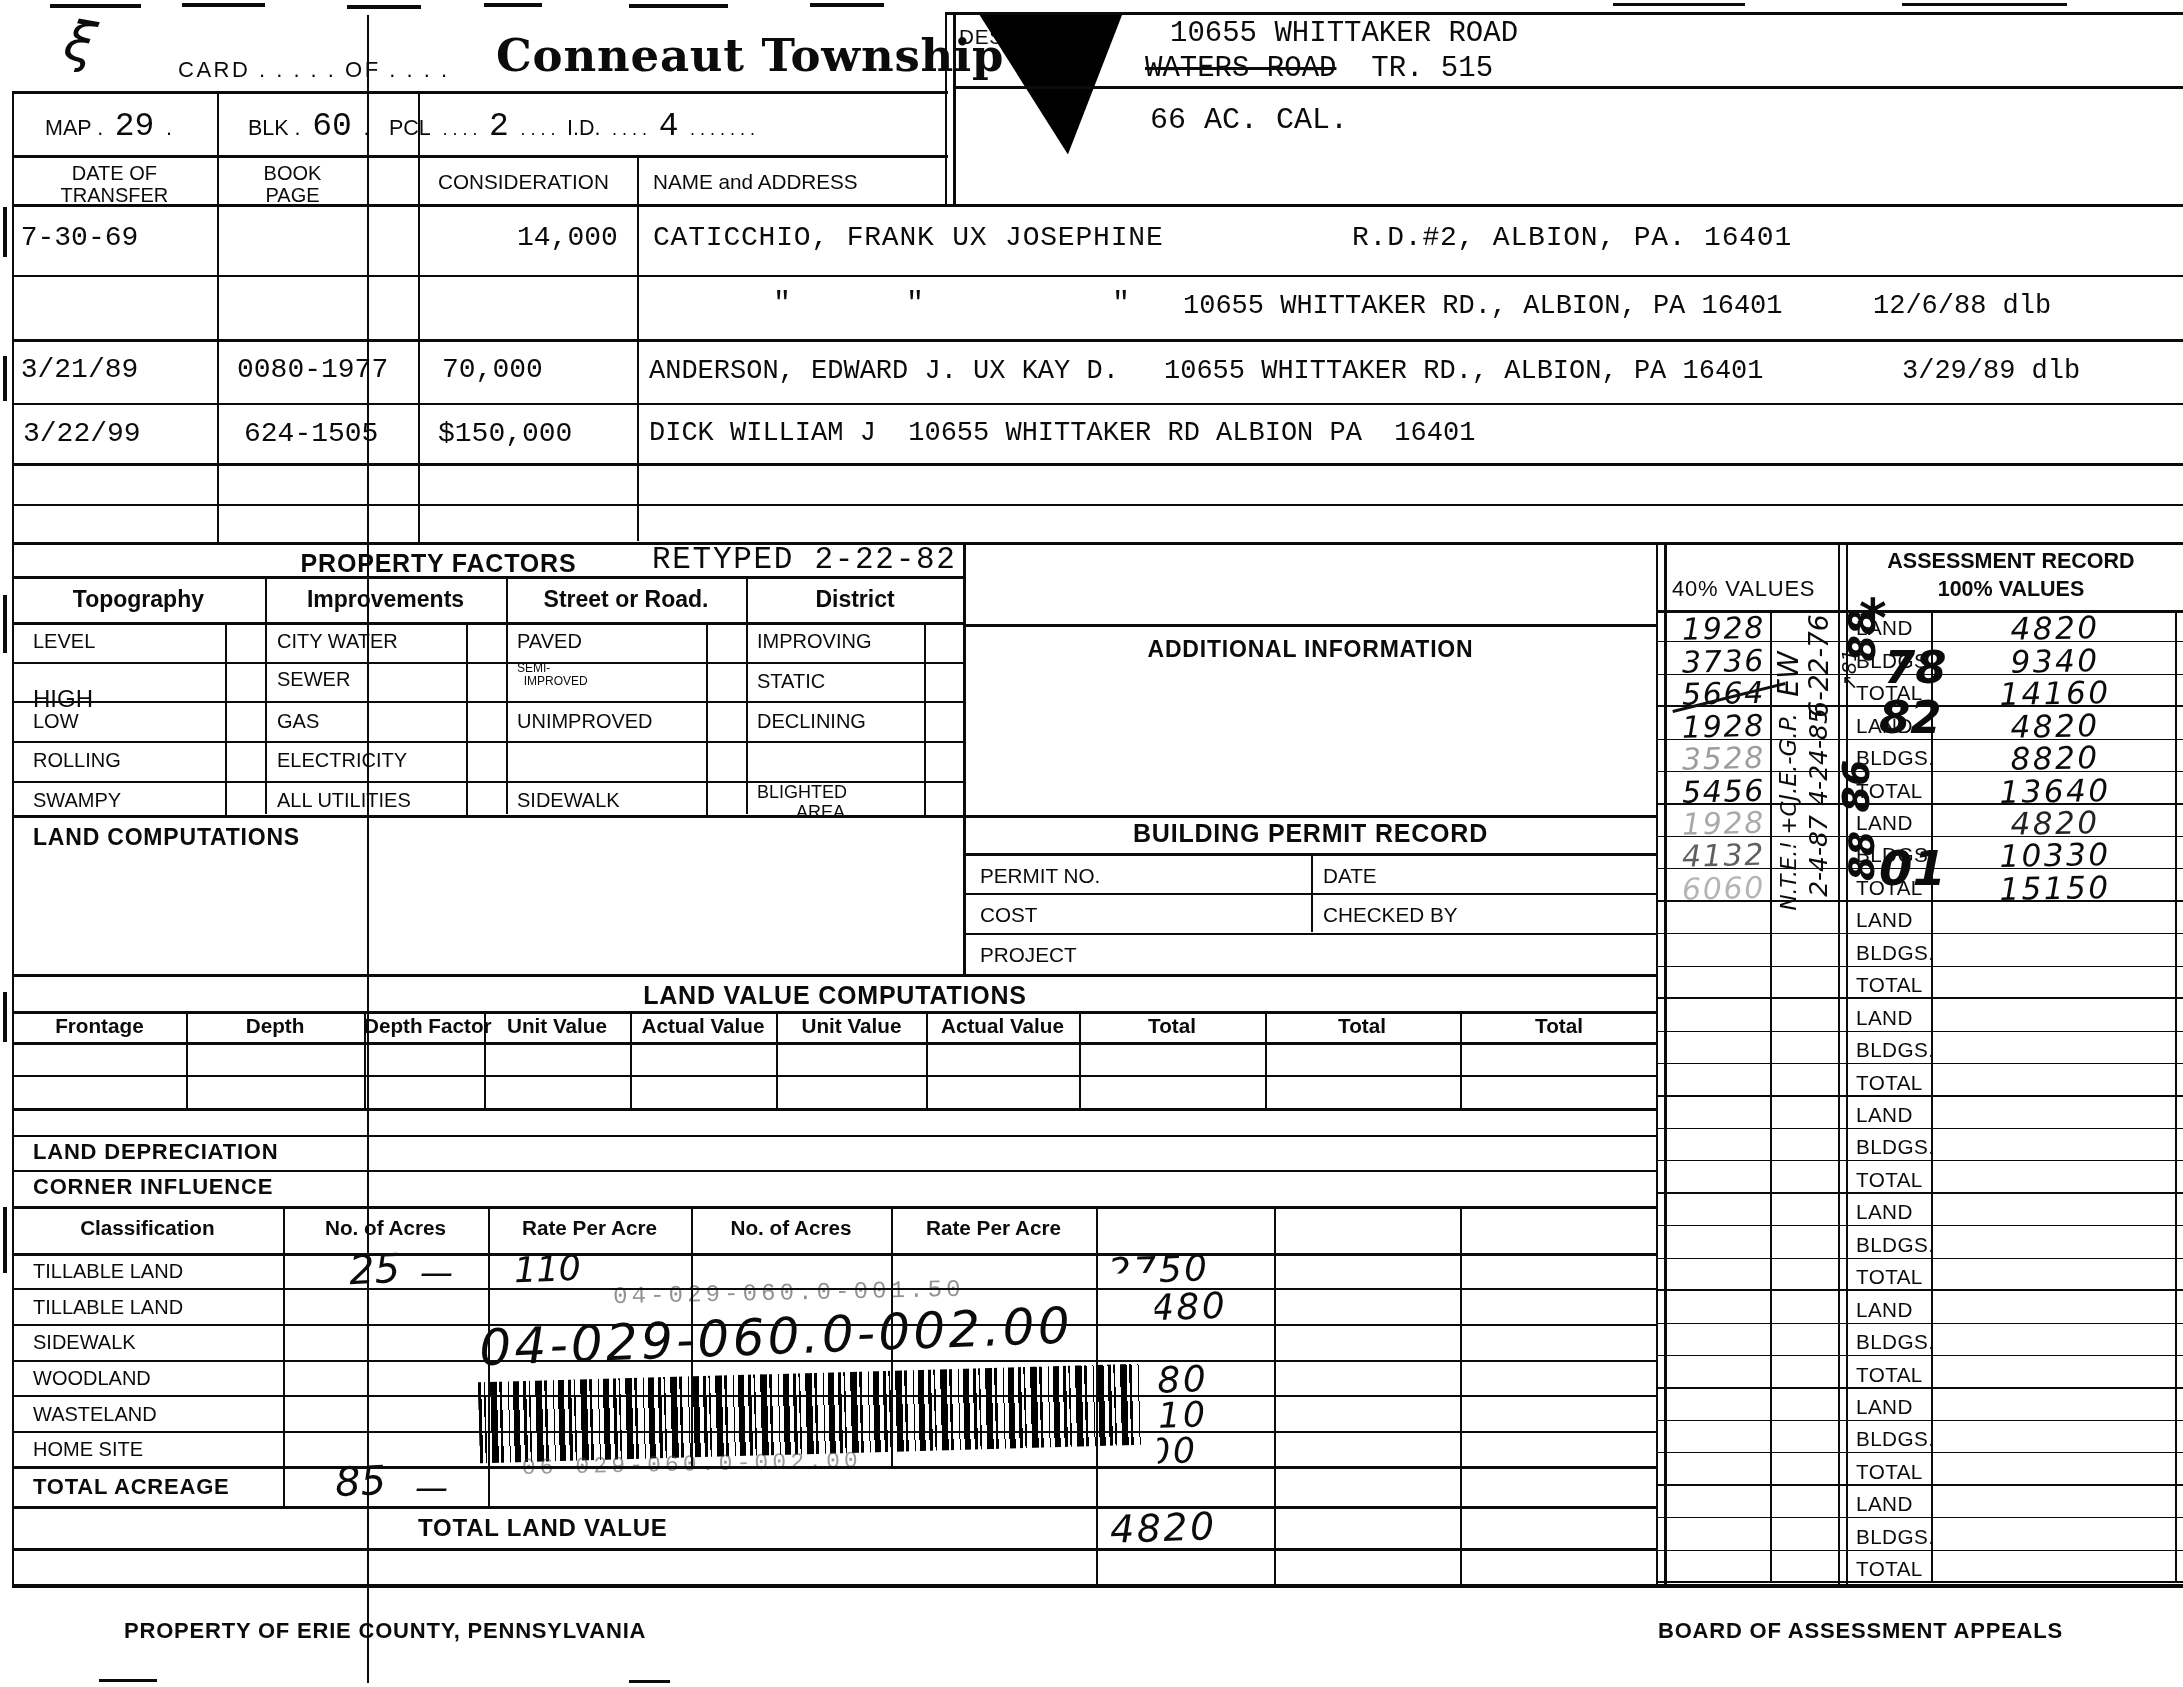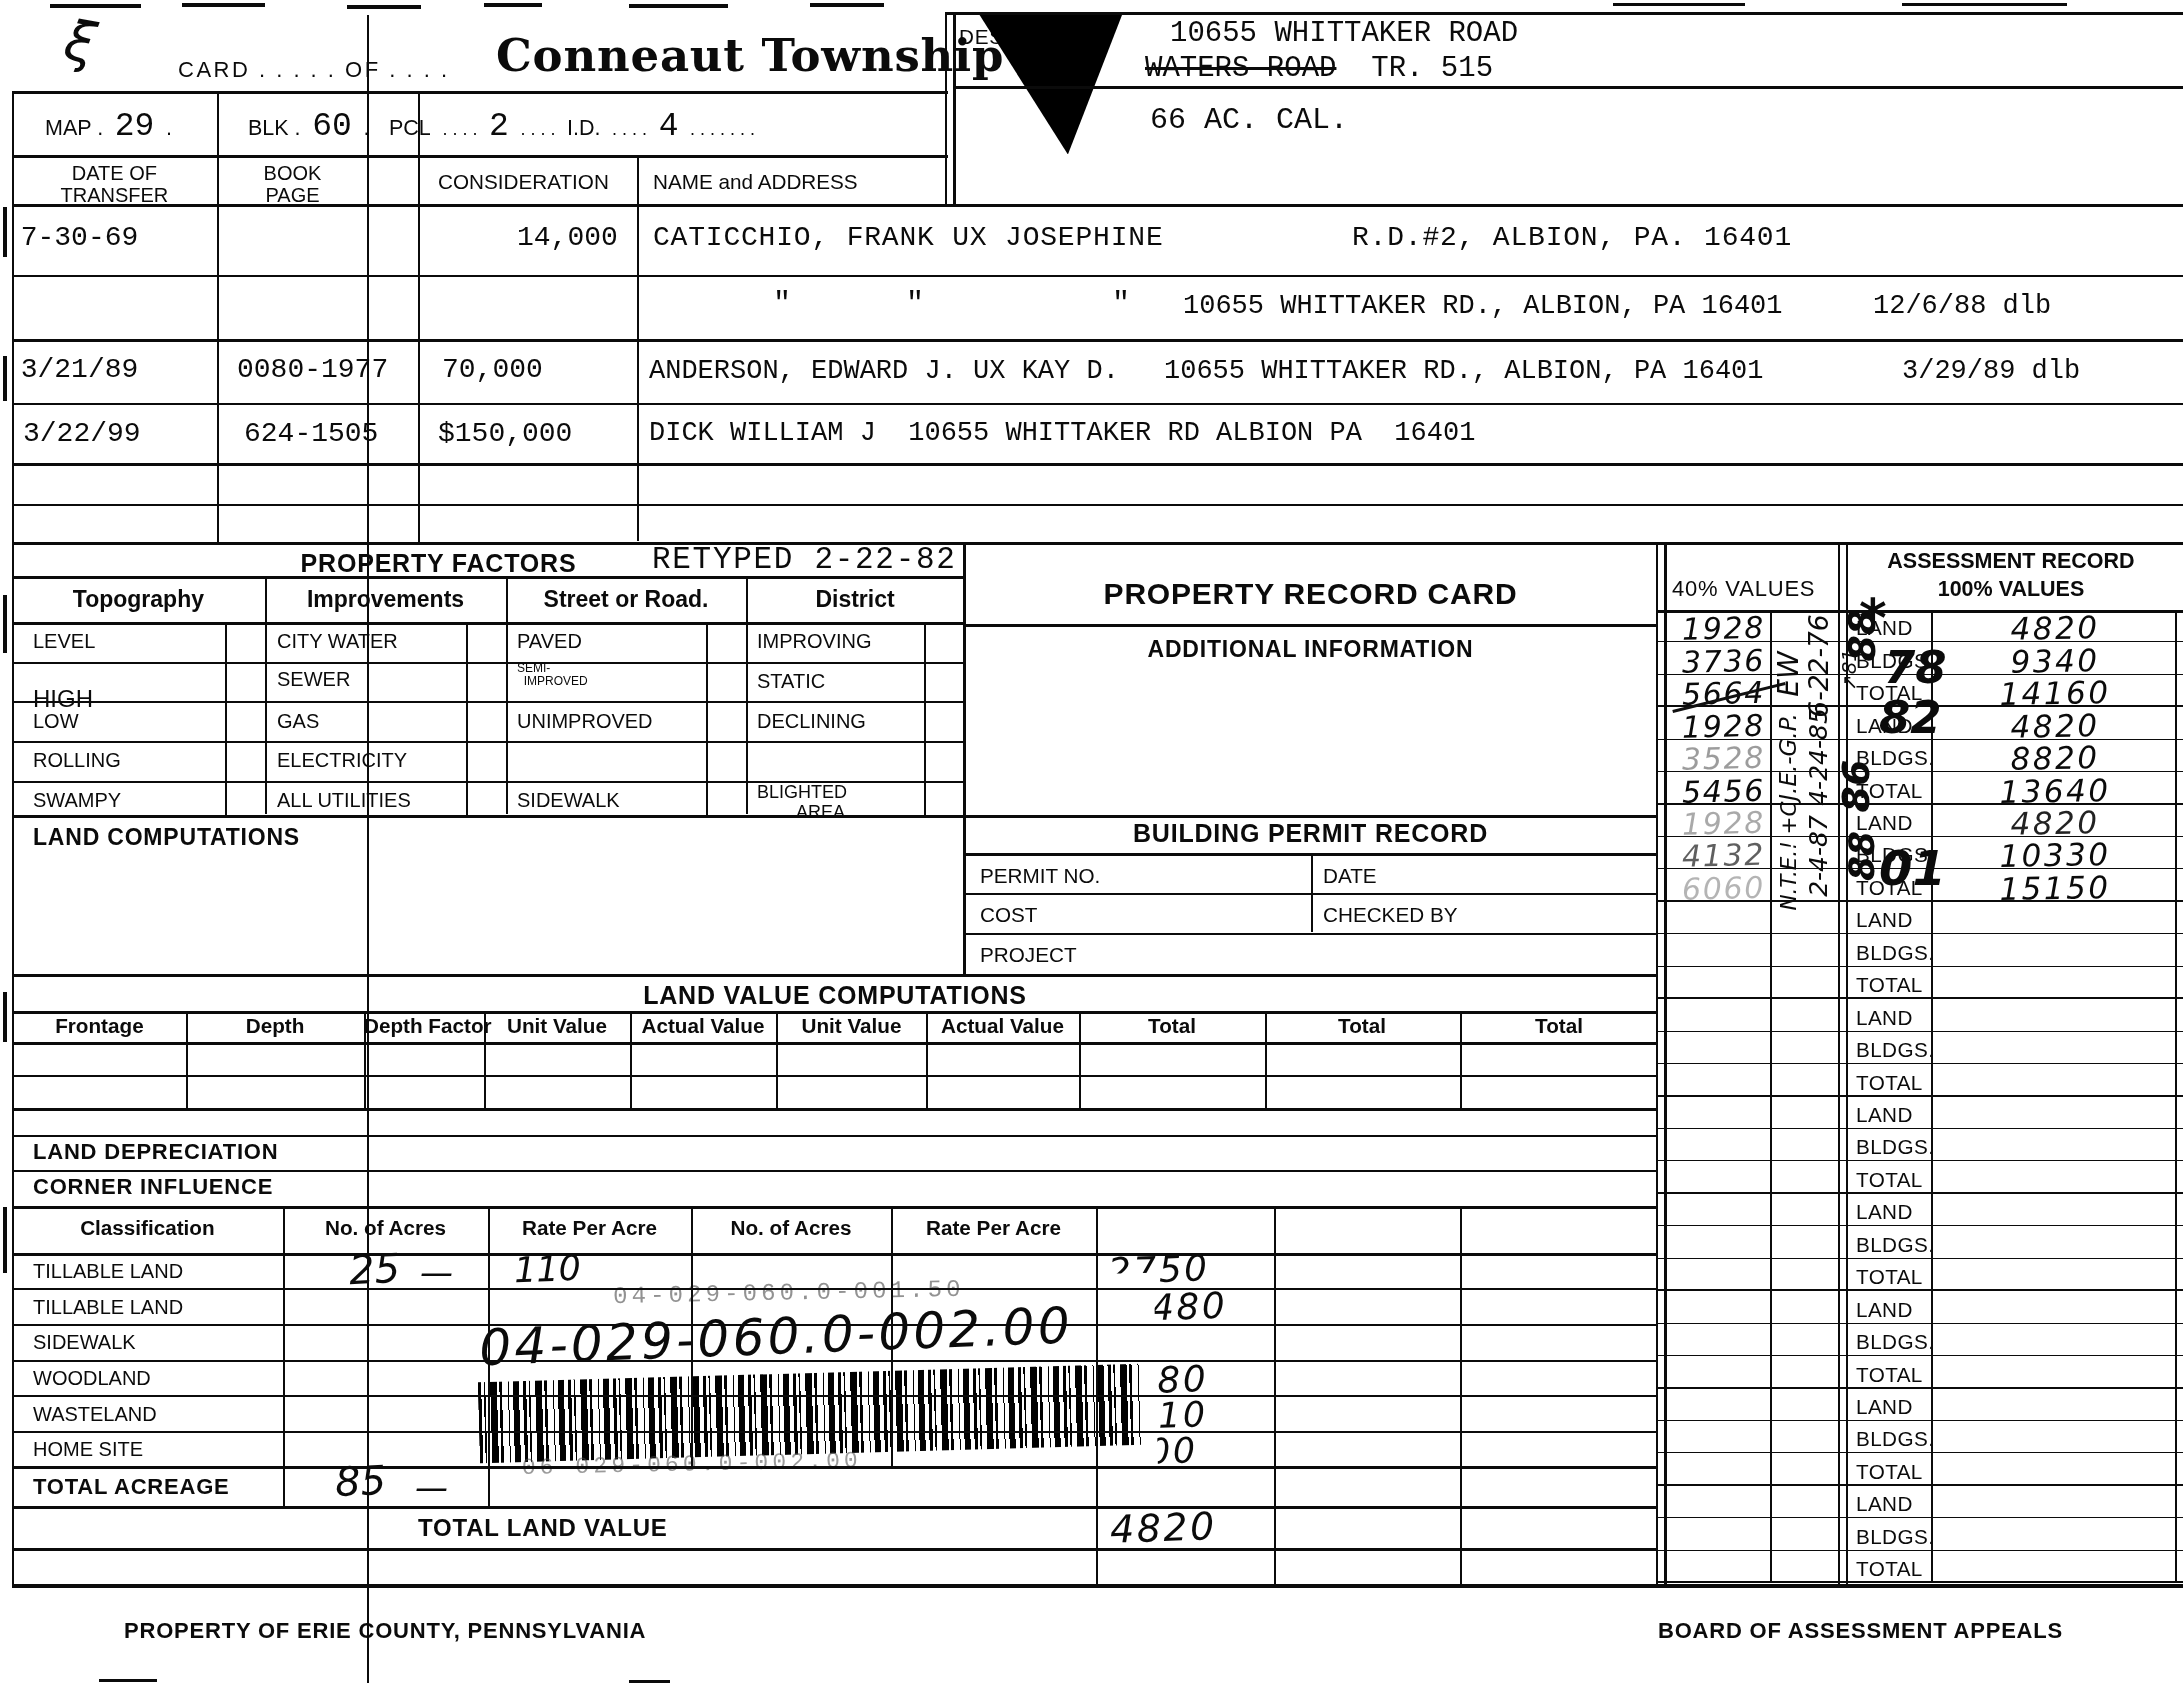--- a/index.html
+++ b/index.html
@@ -133,21 +133,20 @@
 
   <div class="t sans" style="left:33px;top:749px;font-size:20px">ROLLING</div>
   <div class="t sans" style="left:277px;top:749px;font-size:20px">ELECTRICITY</div>
 
   <div class="t sans" style="left:33px;top:789px;font-size:20px">SWAMPY</div>
   <div class="t sans" style="left:277px;top:789px;font-size:20px">ALL UTILITIES</div>
   <div class="t sans" style="left:517px;top:789px;font-size:20px">SIDEWALK</div>
   <div class="t sans" style="left:757px;top:782px;font-size:18px">BLIGHTED
         AREA</div>
 
-  <div class="t sans b ctr" style="left:1046px;top:577px;width:529px;font-size:30px;letter-spacing:0.8px">PROPERTY RECORD CARD</div>
   <div class="t sans b ctr" style="left:1046px;top:637px;width:529px;font-size:23px;letter-spacing:0.8px">ADDITIONAL INFORMATION</div>
   <div class="t sans b ctr" style="left:1046px;top:819px;width:529px;font-size:25px;letter-spacing:0.8px">BUILDING PERMIT RECORD</div>
   <div class="t sans" style="left:980px;top:864px;font-size:20.7px">PERMIT NO.</div>
   <div class="t sans" style="left:1323px;top:864px;font-size:20.7px">DATE</div>
   <div class="t sans" style="left:980px;top:903px;font-size:20.7px">COST</div>
   <div class="t sans" style="left:1323px;top:903px;font-size:20.7px">CHECKED BY</div>
   <div class="t sans" style="left:980px;top:943px;font-size:20.7px">PROJECT</div>
 
   <div class="t sans b" style="left:33px;top:825px;font-size:23px;letter-spacing:0.8px">LAND COMPUTATIONS</div>
 

